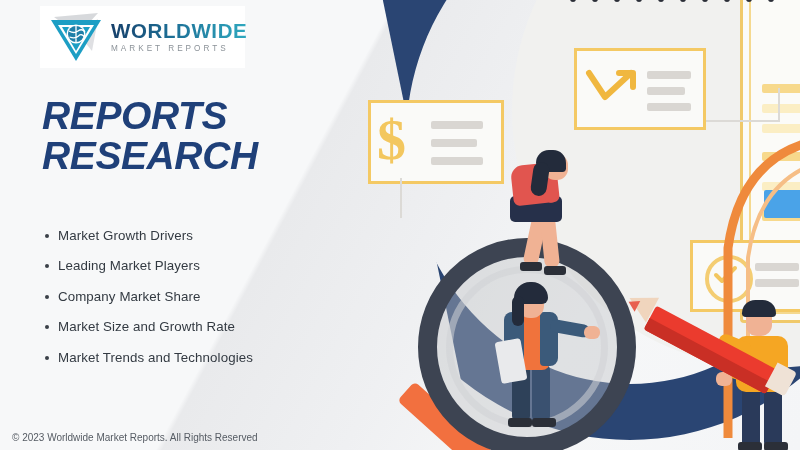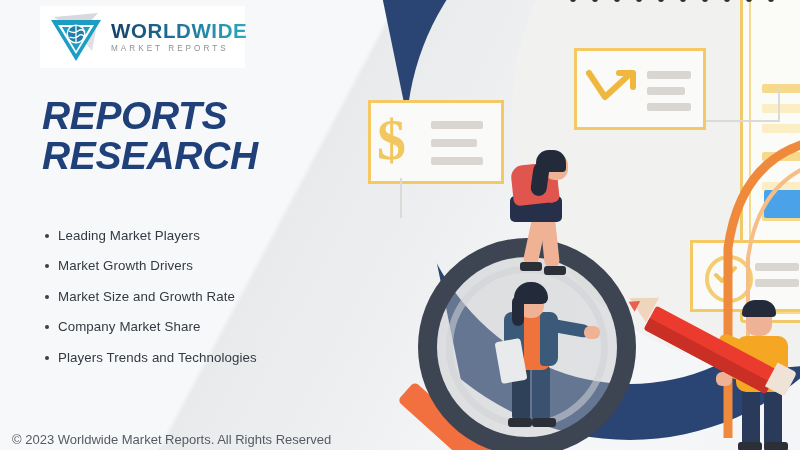--- a/index.html
+++ b/index.html
@@ -81,21 +81,21 @@
     font-size:39px;font-weight:bold;font-style:italic;line-height:1.03;
     color:#1f4079;letter-spacing:-0.4px;}
   .headline div{white-space:nowrap;}
 
   .bullets{position:absolute;left:44px;top:228px;width:300px;margin:0;padding:0;list-style:none;}
   .bullets li{position:relative;padding-left:14px;margin-bottom:15.4px;
     font-size:13.3px;color:#333a42;letter-spacing:.1px;}
   .bullets li::before{content:"";position:absolute;left:1px;top:6px;width:4px;height:4px;
     border-radius:50%;background:#3a4048;}
 
-  .footer{position:absolute;left:12px;top:432px;font-size:13px;color:#555b63;}
+  .footer{position:absolute;left:12px;top:432px;font-size:10px;color:#555b63;}
 </style>
 </head>
 <body>
 
 <div class="banner">
 
   <div class="bg-sheen"></div>
 
   <div class="illus">
 
@@ -257,22 +257,22 @@
       <div class="logo-sub">MARKET REPORTS</div>
     </div>
   </div>
 
   <div class="headline">
     <div>REPORTS</div>
     <div>RESEARCH</div>
   </div>
 
   <ul class="bullets">
+    <li>Market Growth Drivers</li>
     <li>Leading Market Players</li>
-    <li>Market Growth Drivers</li>
+    <li>Company Market Share</li>
     <li>Market Size and Growth Rate</li>
-    <li>Company Market Share</li>
-    <li>Players Trends and Technologies</li>
+    <li>Market Trends and Technologies</li>
   </ul>
 
   <div class="footer">© 2023 Worldwide Market Reports. All Rights Reserved</div>
 
 </div>
 
 </body></html>

